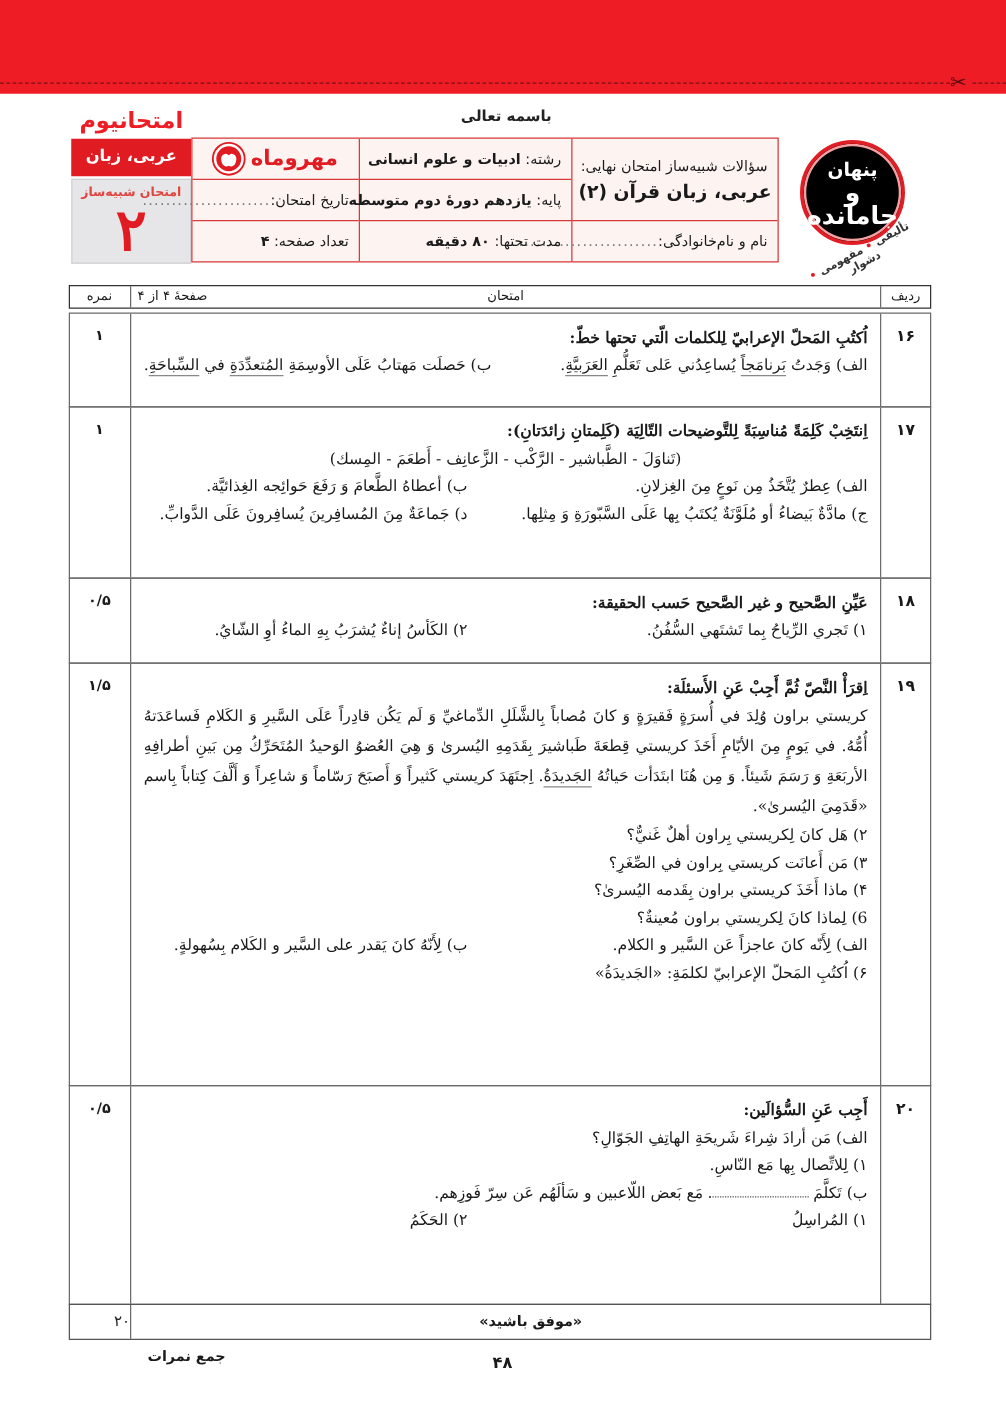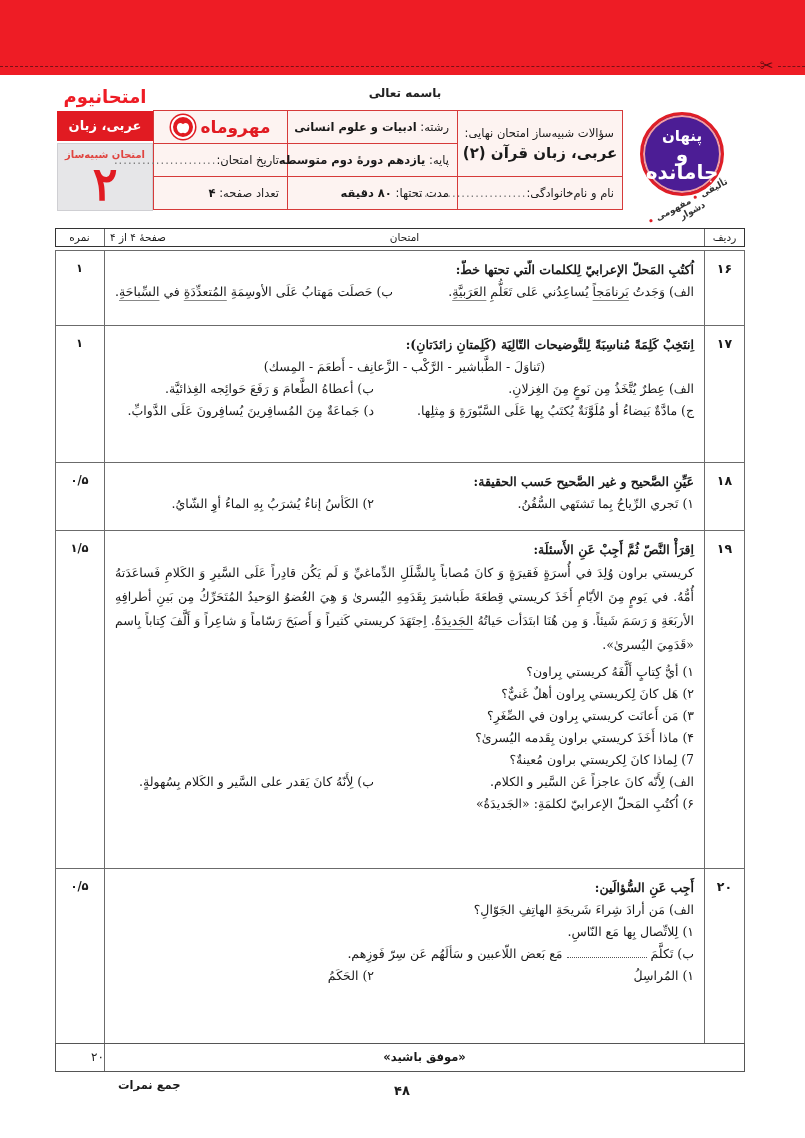--- a/index.html
+++ b/index.html
@@ -35,21 +35,21 @@
   .c-date { right: 335px; top: 33px; width: 133px; height: 33px; border-bottom-width: 1.5px !important; }
   .c-pages { right: 335px; top: 66px; width: 133px; height: 32px; }
   .dots { color: #777; letter-spacing: 1px; }
   .logo-text { font-size: 17px; font-weight: bold; color: #e11b22; margin-left: 6px; }
   .logo-mark { width: 24px; height: 24px; border-radius: 50%; background: #e11b22; border: 2px solid #fff; box-shadow: 0 0 0 1.5px #e11b22; position: relative; }
   .logo-mark::before, .logo-mark::after { content: ""; position: absolute; width: 8px; height: 10px; background: #fff; border-radius: 50% 50% 40% 40%; top: 6px; }
   .logo-mark::before { left: 4px; transform: rotate(-20deg); }
   .logo-mark::after { right: 4px; transform: rotate(20deg); }
 
   
-  .stamp { position: absolute; left: 640px; top: 112px; width: 84px; height: 84px; border-radius: 50%; background: #4c1d95; border: 3px solid #e01e26; box-shadow: inset 0 0 0 2px #f4a0a2; color: #fff; text-align: center; font-weight: bold; display: flex; flex-direction: column; justify-content: center; }
+  .stamp { position: absolute; left: 640px; top: 112px; width: 84px; height: 84px; border-radius: 50%; background: #000000; border: 3px solid #e01e26; box-shadow: inset 0 0 0 2px #f4a0a2; color: #fff; text-align: center; font-weight: bold; display: flex; flex-direction: column; justify-content: center; }
   .stamp .s1 { font-size: 15px; line-height: 18px; }
   .stamp .s2 { font-size: 20px; line-height: 18px; }
   .stamp-ring { position: absolute; left: 640px; top: 196px; width: 100px; font-size: 9px; font-weight: bold; color: #333; text-align: center; transform: rotate(-28deg); transform-origin: center; }
   .stamp-ring .dot { color: #e01e26; }
 
   
   .tbl { position: absolute; left: 55px; width: 690px; border: 1.3px solid #6b6b6b; }
   .thead { top: 228px; height: 19px; border-width: 1.5px; border-color: #333; }
   .col { position: absolute; top: 0; bottom: 0; border-color: #6b6b6b; border-style: solid; border-width: 0; }
   .col-radif { right: 0; width: 40px; border-left-width: 1.3px; }
@@ -192,25 +192,24 @@
     </div>
   </div>
   <div class="col col-score">۰/۵</div>
 </div>
 
 <div class="tbl row r19">
   <div class="col col-radif">۱۹</div>
   <div class="col col-q">
     <div class="line qhead">اِقرَأْ النَّصّ ثُمَّ أَجِبْ عَنِ الأَسئلَة:</div>
     <div class="para"><span>كريستي براون وُلِدَ في أُسرَةٍ فَقيرَةٍ وَ كانَ مُصاباً بِالشَّلَلِ الدِّماغيِّ وَ لَم يَكُن قادِراً عَلَى السَّيرِ وَ الكَلامِ فَساعَدَتهُ أُمُّهُ. في يَومٍ مِنَ الأيّامِ أَخَذَ كريستي قِطعَةَ طَباشيرَ بِقَدَمِهِ اليُسرىٰ وَ هِيَ العُضوُ الوَحيدُ المُتَحَرِّكُ مِن بَينِ أطرافِهِ الأربَعَةِ وَ رَسَمَ شَيئاً. وَ مِن هُنَا ابتَدَأت حَياتُهُ </span><span class="u">الجَديدَةُ</span><span>. اِجتَهَدَ كريستي كَثيراً وَ أَصبَحَ رَسّاماً وَ شاعِراً وَ أَلَّفَ كِتاباً بِاسم «قَدَمِيَ اليُسرىٰ».</span></div>
-    <div class="line" style="margin-top:4px">۱) أيُّ كِتابٍ أَلَّفَهُ كريستي بِراون؟</div>
     <div class="line">۲) هَل كانَ لِكريستي بِراون أهلٌ غَنيٌّ؟</div>
     <div class="line">۳) مَن أَعانَت كريستي بِراون في الصِّغَرِ؟</div>
     <div class="line">۴) ماذا أَخَذَ كريستي براون بِقَدمه اليُسرىٰ؟</div>
-    <div class="line">7) لِماذا كانَ لِكريستي براون مُعينةٌ؟</div>
+    <div class="line">6) لِماذا كانَ لِكريستي براون مُعينةٌ؟</div>
     <div class="line two">
       <div class="a">الف) لِأَنّه كانَ عاجزاً عَن السَّير و الكلام.</div>
       <div class="b">ب) لِأَنّهُ كانَ يَقدر على السَّير و الكَلام بِسُهولةٍ.</div>
     </div>
     <div class="line">۶) اُكتُبِ المَحلّ الإعرابيّ لكلمَةِ: «الجَديدَةُ»</div>
   </div>
   <div class="col col-score">۱/۵</div>
 </div>
 
 <div class="tbl row r20">

